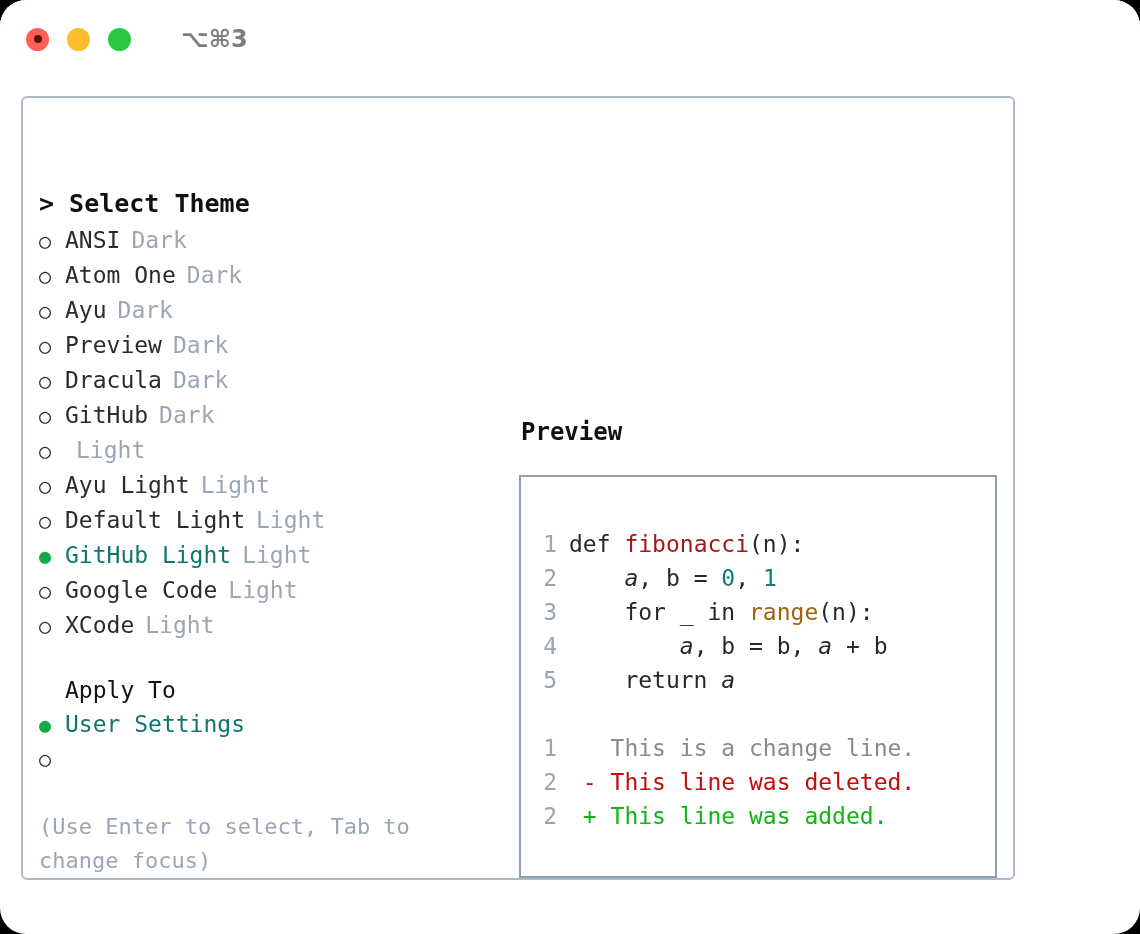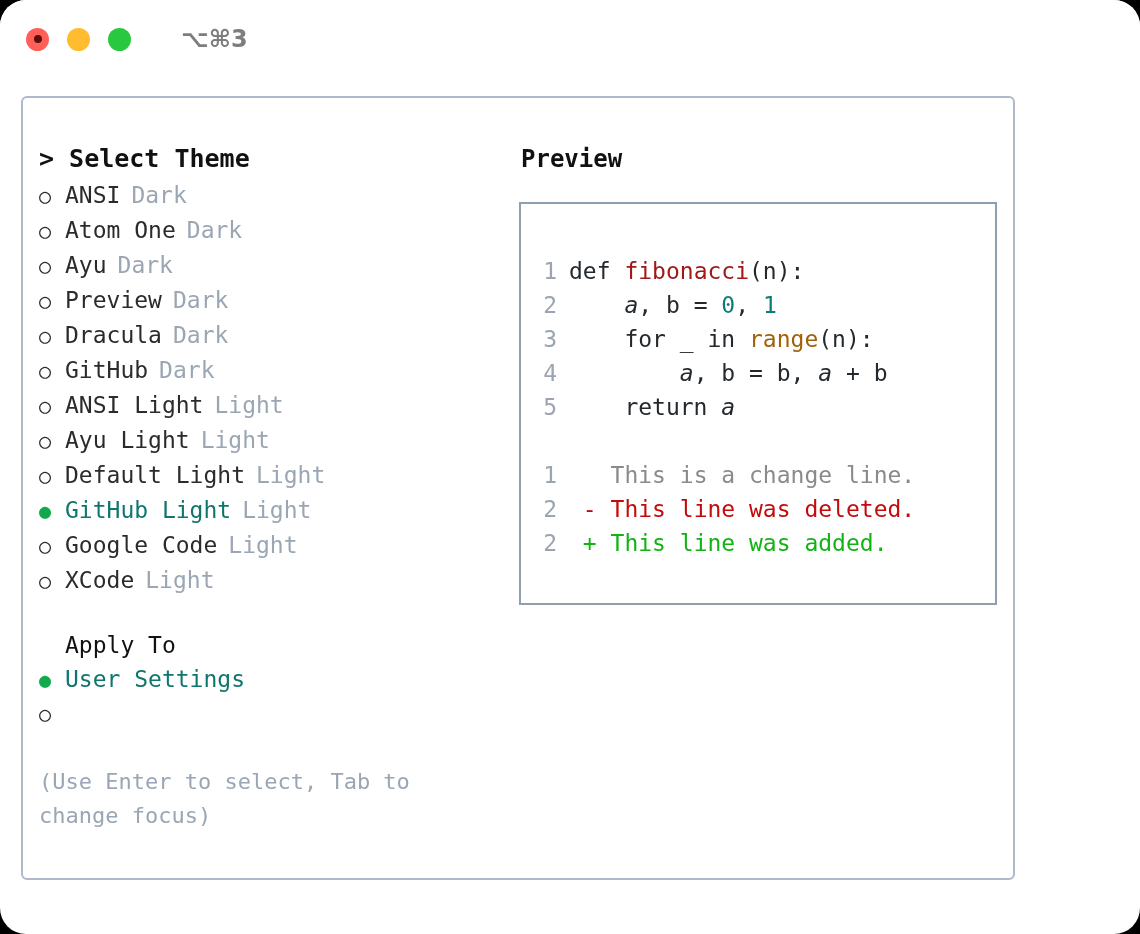--- a/index.html
+++ b/index.html
@@ -60,20 +60,21 @@
     width: 994px; height: 784px;
     border: 2px solid #AEBACA;
     border-radius: 6px;
     background: #FFFFFF;
   }
 
   #columns {
     display: flex;
     width: 100%; height: 100%;
     padding: 44px 0 0 16px;
+    align-items: flex-end;
   }
   .col-left  { width: 462px; flex: none; }
   .col-right { flex: 1; padding-left: 18px; }
 
   
   .section-header {
     font-size: 25px;
     font-weight: bold;
     color: #111111;
     line-height: 34px;
@@ -183,21 +184,21 @@
 
         <div class="section-header">&gt; Select Theme</div>
 
         <div id="theme-list">
             <div class="opt-row"><span class="bullet">○</span><span class="opt-label">ANSI</span><span class="opt-tag">Dark</span></div>
             <div class="opt-row"><span class="bullet">○</span><span class="opt-label">Atom One</span><span class="opt-tag">Dark</span></div>
             <div class="opt-row"><span class="bullet">○</span><span class="opt-label">Ayu</span><span class="opt-tag">Dark</span></div>
             <div class="opt-row"><span class="bullet">○</span><span class="opt-label">Preview</span><span class="opt-tag">Dark</span></div>
             <div class="opt-row"><span class="bullet">○</span><span class="opt-label">Dracula</span><span class="opt-tag">Dark</span></div>
             <div class="opt-row"><span class="bullet">○</span><span class="opt-label">GitHub</span><span class="opt-tag">Dark</span></div>
-            <div class="opt-row"><span class="bullet">○</span><span class="opt-label">ANSI Light</span><span class="opt-tag">Light</span></div>
+            <div class="opt-row"><span class="bullet">○</span><span class="opt-tag">Light</span></div>
             <div class="opt-row"><span class="bullet">○</span><span class="opt-label">Ayu Light</span><span class="opt-tag">Light</span></div>
             <div class="opt-row"><span class="bullet">○</span><span class="opt-label">Default Light</span><span class="opt-tag">Light</span></div>
             <div class="opt-row selected"><span class="bullet sel">●</span><span class="opt-label">GitHub Light</span><span class="opt-tag">Light</span></div>
             <div class="opt-row"><span class="bullet">○</span><span class="opt-label">Google Code</span><span class="opt-tag">Light</span></div>
             <div class="opt-row"><span class="bullet">○</span><span class="opt-label">XCode</span><span class="opt-tag">Light</span></div>
           </div>
 
         <div class="spacer-sm"></div>
 
         <div class="group-title">Apply To</div>

